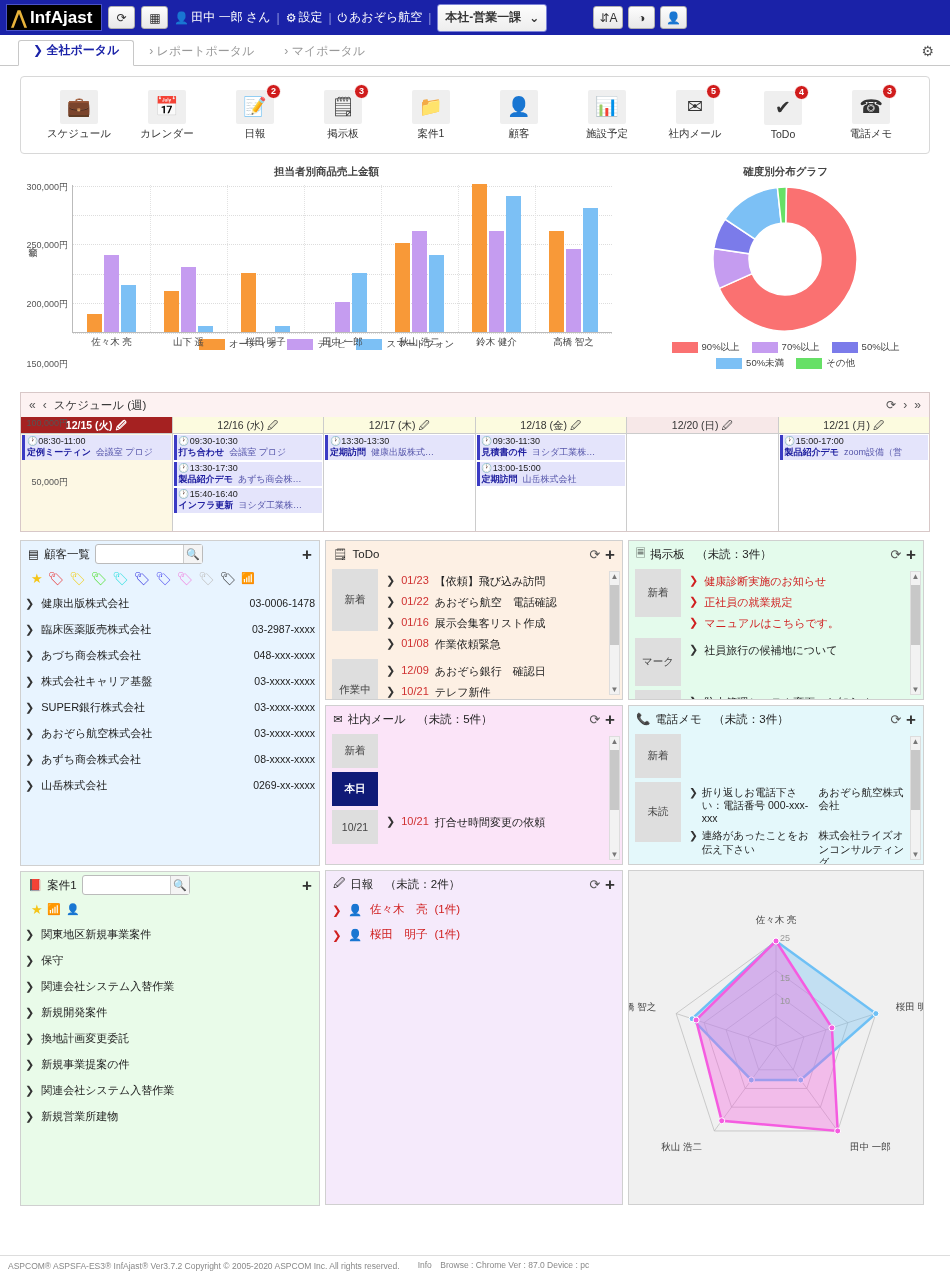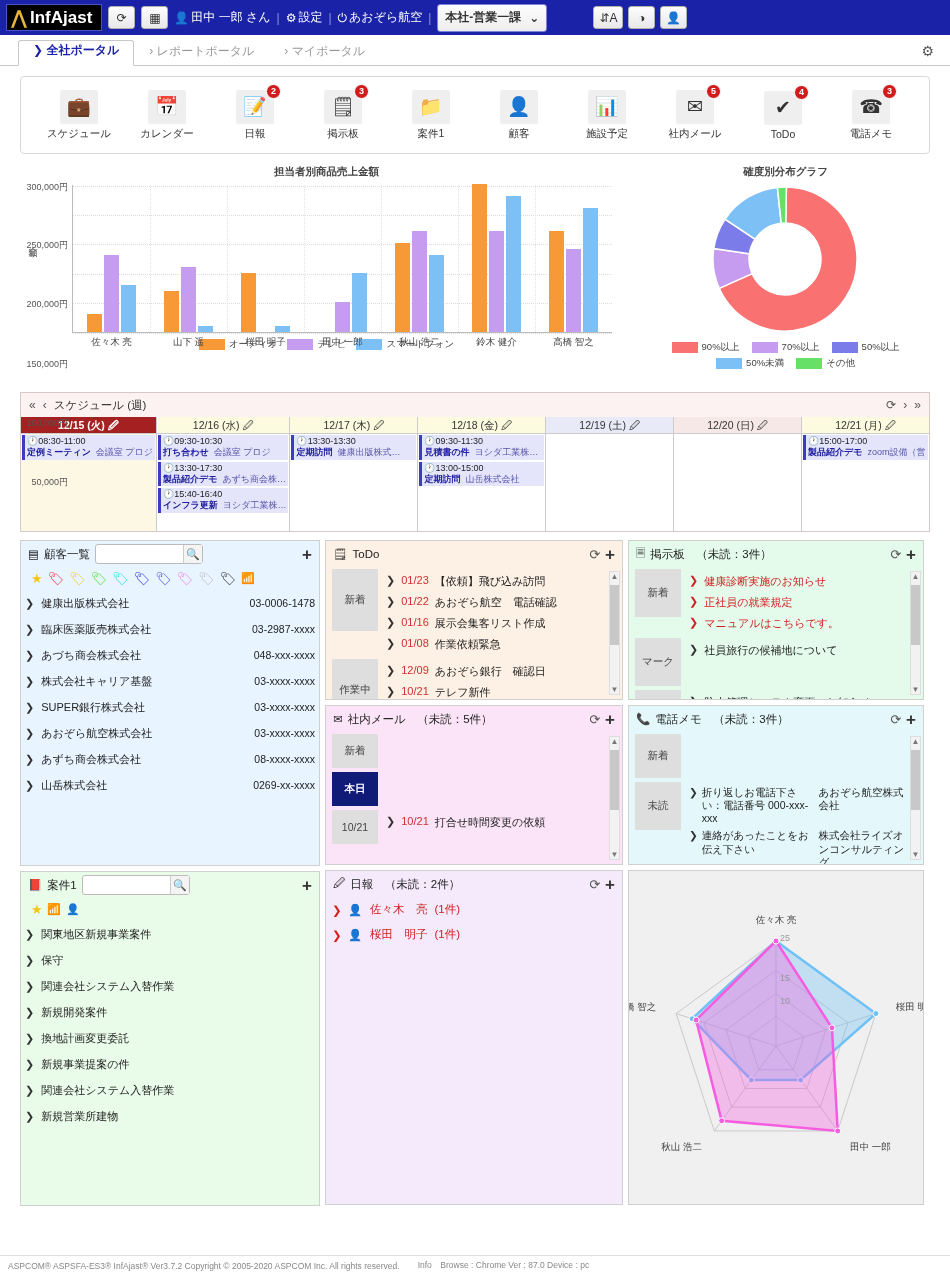--- a/index.html
+++ b/index.html
@@ -511,24 +511,20 @@
           <div class="ev">
             <div class="ev-t">🕐13:00-15:00</div>
             <div class="ev-b">
               <span>定期訪問</span>
               <span class="loc">山岳株式会社</span>
             </div>
           </div>
         </div>
       </div>
       <div class="day">
-        <div class="day-hd sat"><span>12/19 (土) </span><span>🖉</span></div>
-        <div class="day-body"></div>
-      </div>
-      <div class="day">
         <div class="day-hd sun"><span>12/20 (日) </span><span>🖉</span></div>
         <div class="day-body"></div>
       </div>
       <div class="day">
         <div class="day-hd"><span>12/21 (月) </span><span>🖉</span></div>
         <div class="day-body">
           <div class="ev">
             <div class="ev-t">🕐15:00-17:00</div>
             <div class="ev-b">
               <span>製品紹介デモ</span>
@@ -855,21 +851,21 @@
         <span class="p-act">⟳</span>
         <span class="p-act plus">+</span>
       </div>
       <div class="p-body">
         <div id="phonegroups" style="padding:2px 16px 0 6px;">
             <div class="lrow" style="margin-bottom:4px;">
               <div class="lbl-box" style="height:44px">新着</div>
               <div class="items"></div>
             </div>
             <div class="lrow" style="margin-bottom:4px;">
-              <div class="lbl-box" style="height:48px">未読</div>
+              <div class="lbl-box" style="height:60px">未読</div>
               <div class="items">
                 <div class="ph-item">
                   <span class="ar" style="color:#333;font-weight:bold;">❯</span>
                   <span class="msg">折り返しお電話下さい：電話番号 000-xxx-xxx</span>
                   <span class="org">あおぞら航空株式会社</span>
                 </div>
                 <div class="ph-item">
                   <span class="ar" style="color:#333;font-weight:bold;">❯</span>
                   <span class="msg">連絡があったことをお伝え下さい</span>
                   <span class="org">株式会社ライズオンコンサルティング</span>

